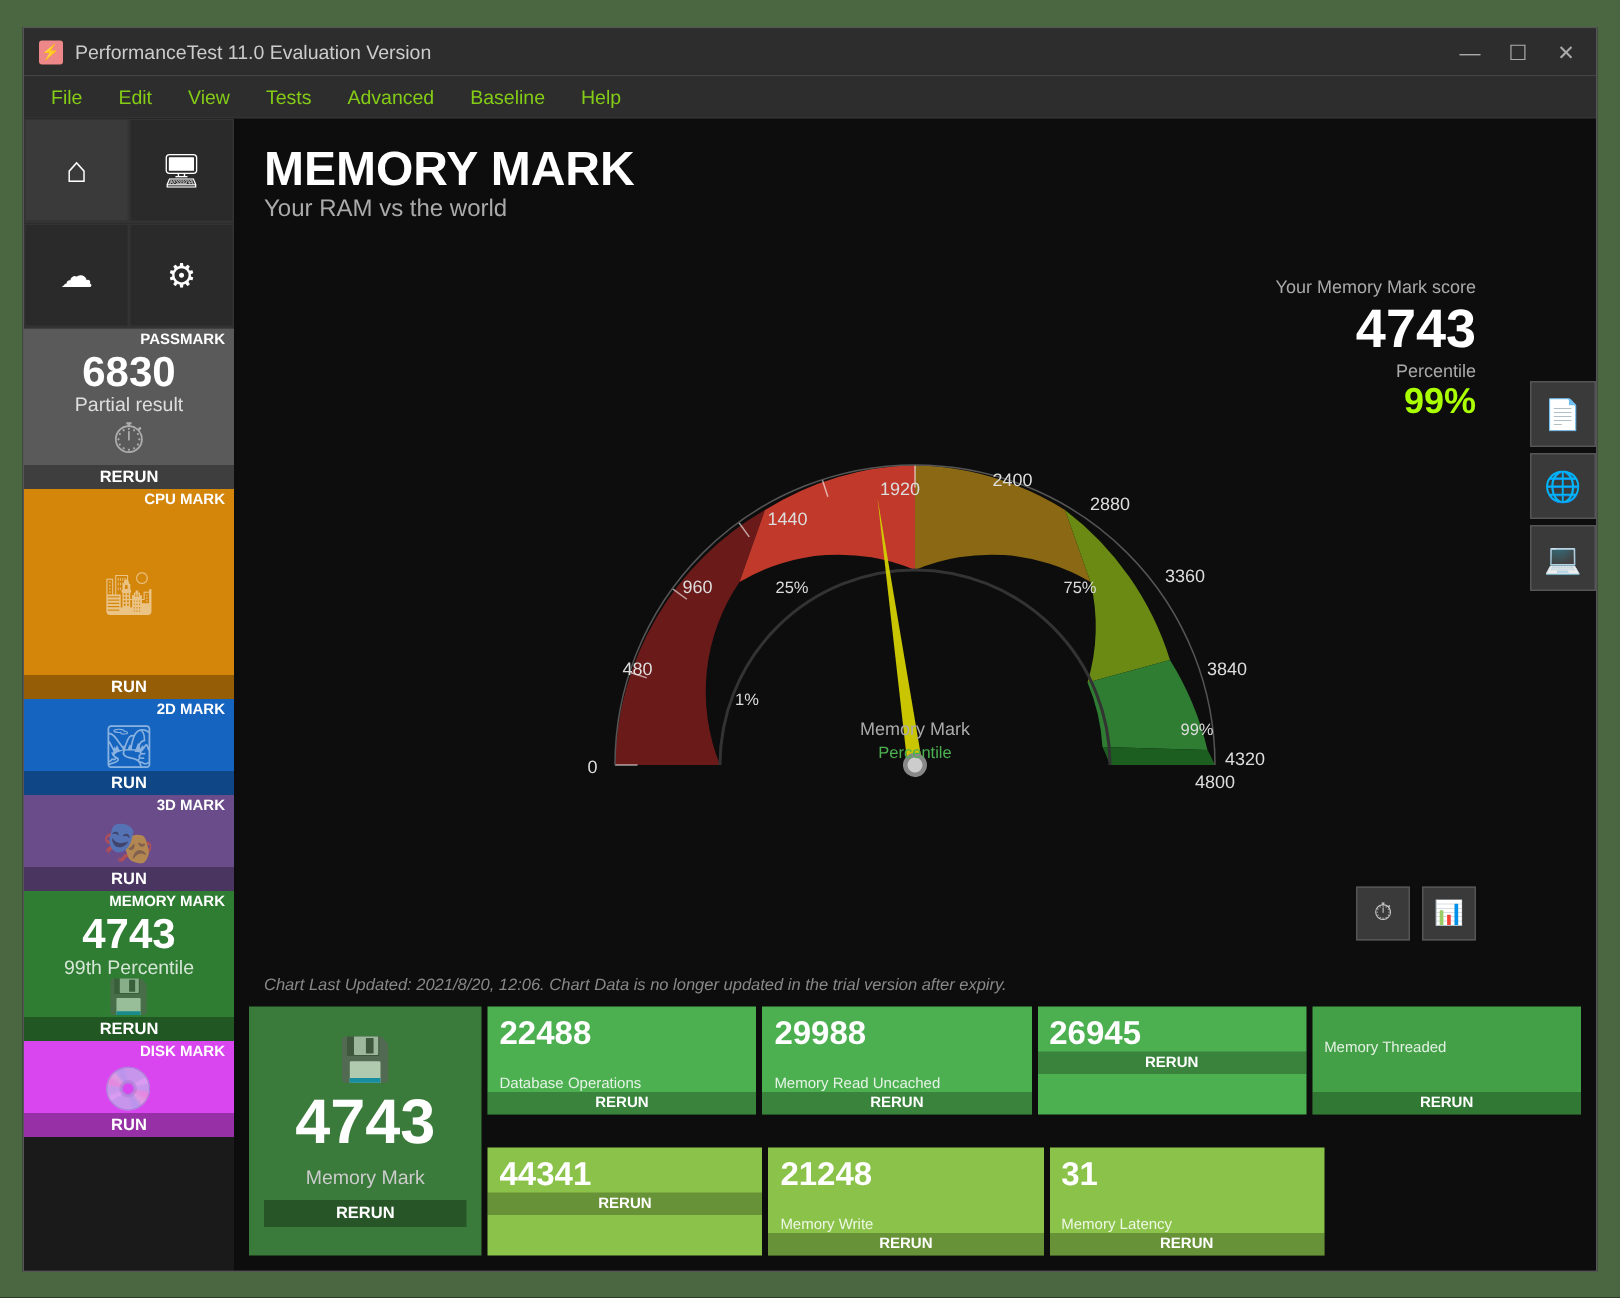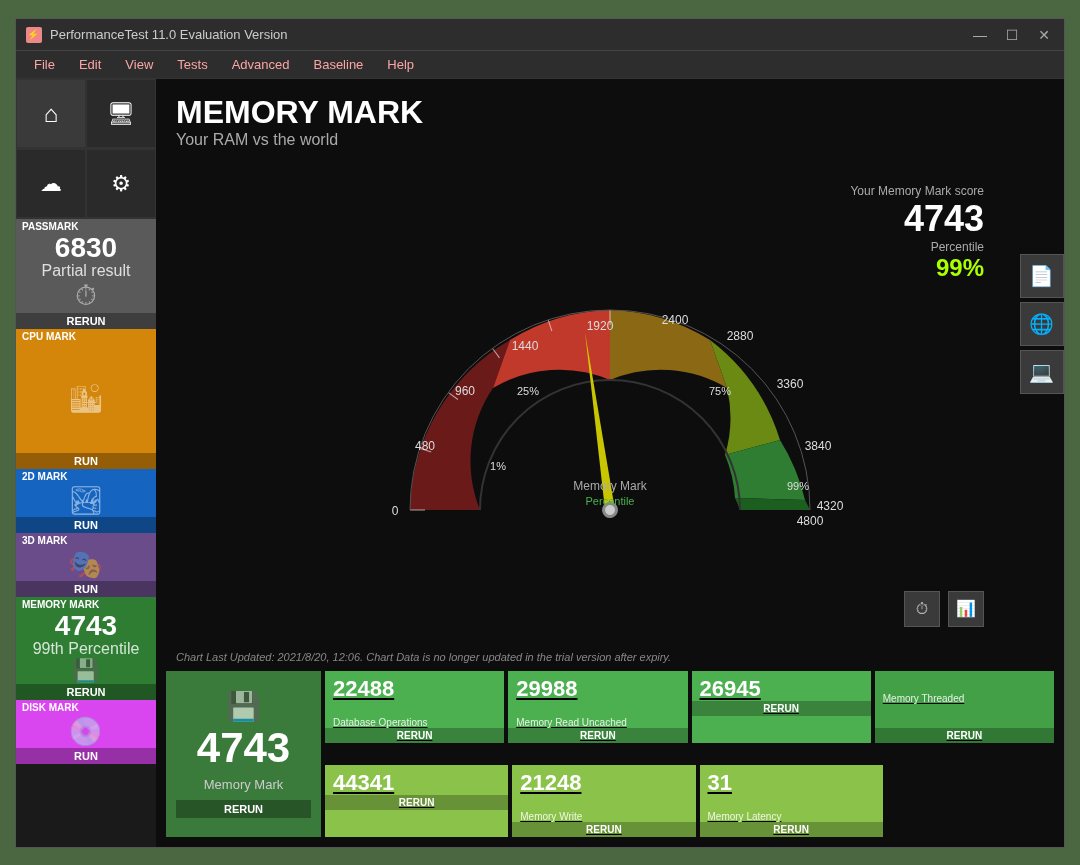--- a/index.html
+++ b/index.html
@@ -61,21 +61,21 @@
       background: #2d2d2d;
       height: 28px;
       display: flex;
       align-items: center;
       padding: 0 8px;
       border-bottom: 1px solid #333;
       flex-shrink: 0;
       gap: 4px;
     }
     .menu-item {
-      color: #fca5a5;
+      color: #84cc16;
       font-size: 13px;
       padding: 4px 10px;
       cursor: pointer;
       border-radius: 3px;
     }
     .main-content {
       display: flex;
       flex: 1;
       overflow: hidden;
     }
@@ -111,32 +111,33 @@
     .sidebar-card {
       width: 140px;
       display: flex;
       flex-direction: column;
       cursor: pointer;
       flex-shrink: 0;
     }
     .sidebar-card .card-header {
       font-size: 10px;
       font-weight: bold;
+      text-align: right;
       padding: 2px 6px;
       color: #fff;
     }
     .sidebar-card .card-score {
       font-size: 28px;
       font-weight: bold;
       text-align: center;
       color: #fff;
       line-height: 1;
     }
     .sidebar-card .card-subtitle {
-      font-size: 16px;
+      font-size: 13px;
       text-align: center;
       color: rgba(255,255,255,0.8);
     }
     .sidebar-card .card-rerun {
       background: rgba(0,0,0,0.3);
       text-align: center;
       font-size: 11px;
       font-weight: bold;
       color: #fff;
       padding: 2px;
@@ -248,21 +249,20 @@
       margin-top: 8px;
       cursor: pointer;
       width: 100%;
       text-align: center;
     }
     .results-right {
       flex: 1;
       display: flex;
       flex-direction: column;
       gap: 22px;
-      text-decoration: underline;
     }
     .results-row {
       display: flex;
       gap: 4px;
       flex: 1;
     }
     .result-tile {
       flex: 1;
       background: #4caf50;
       display: flex;

